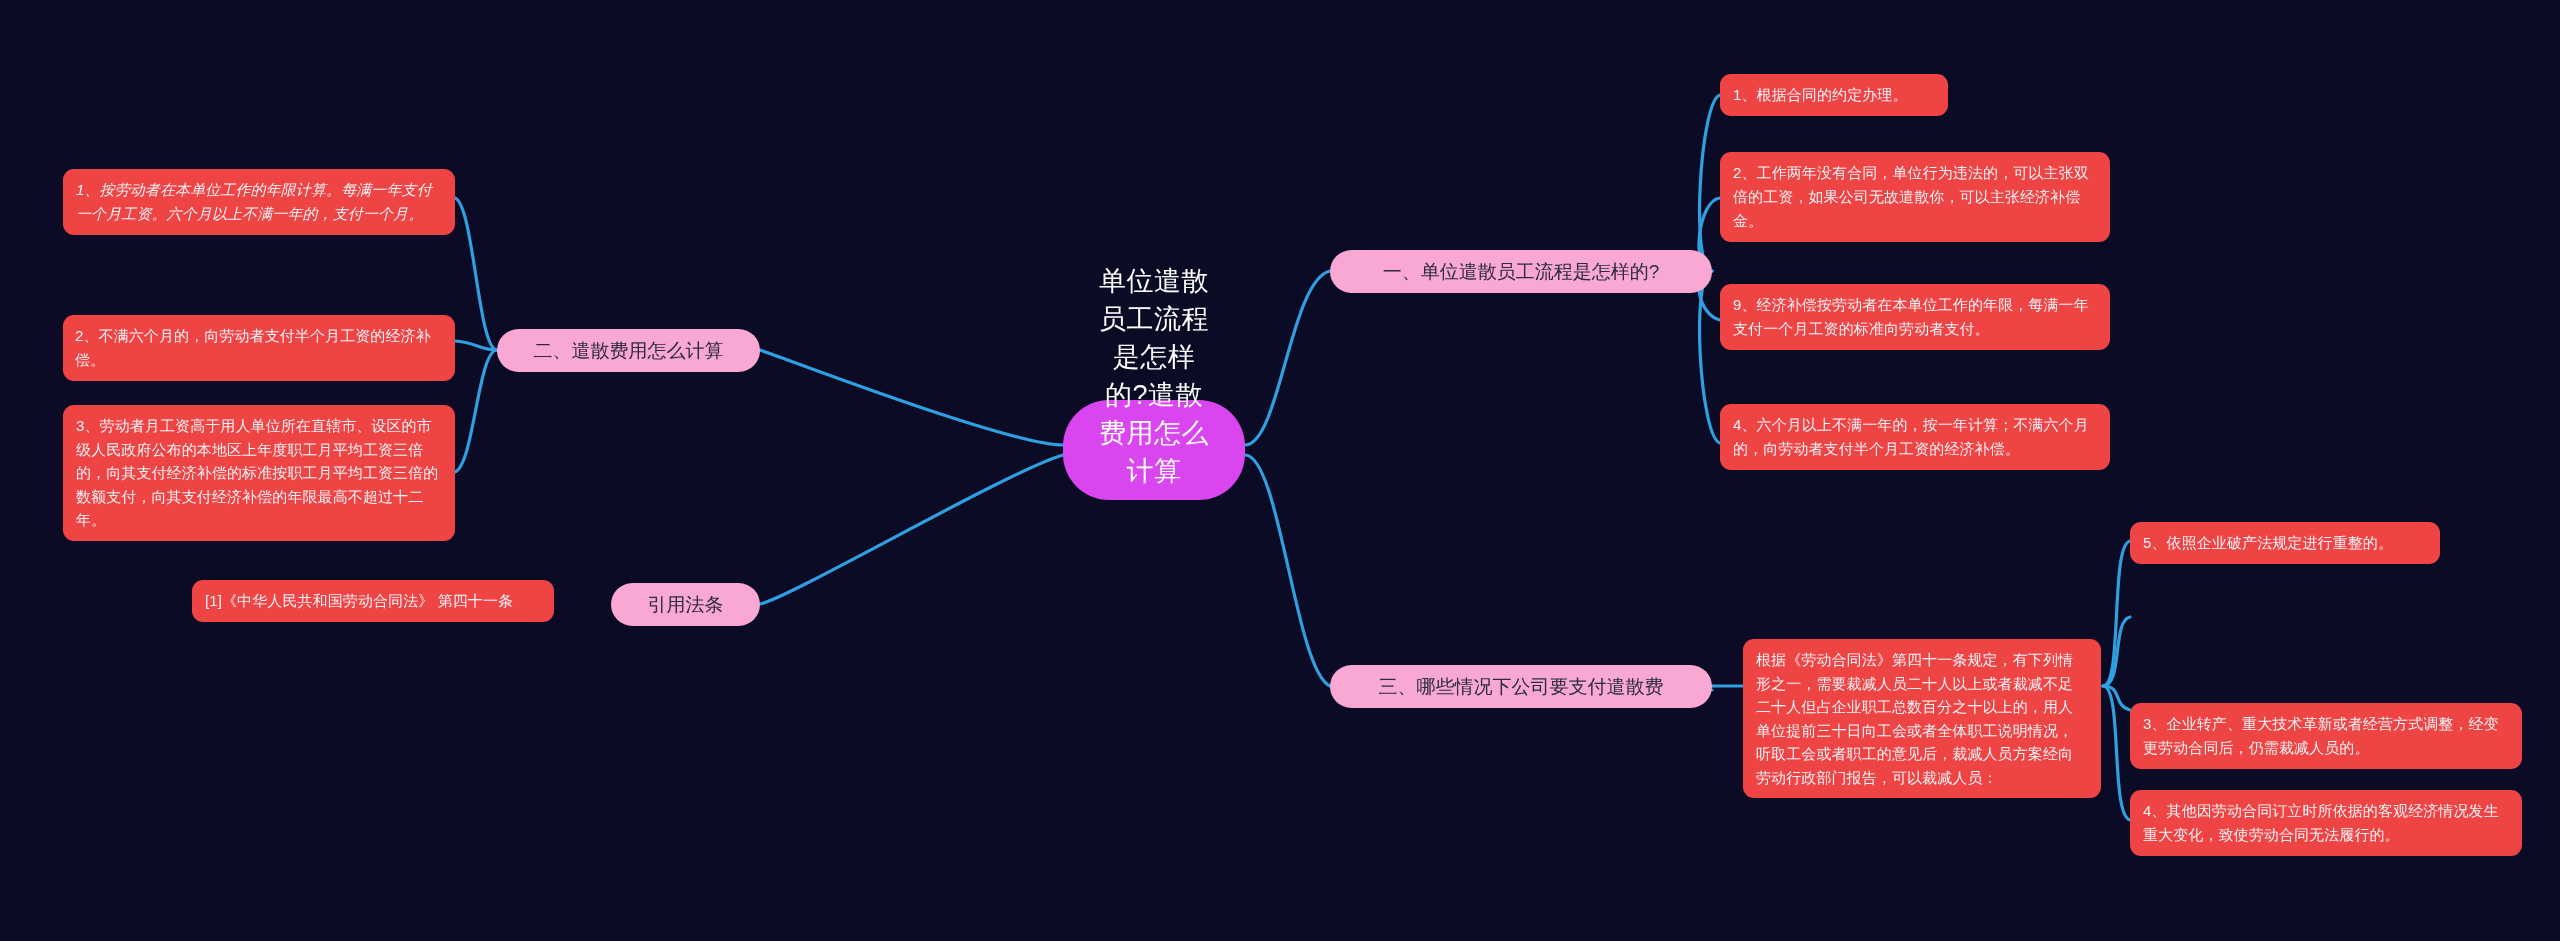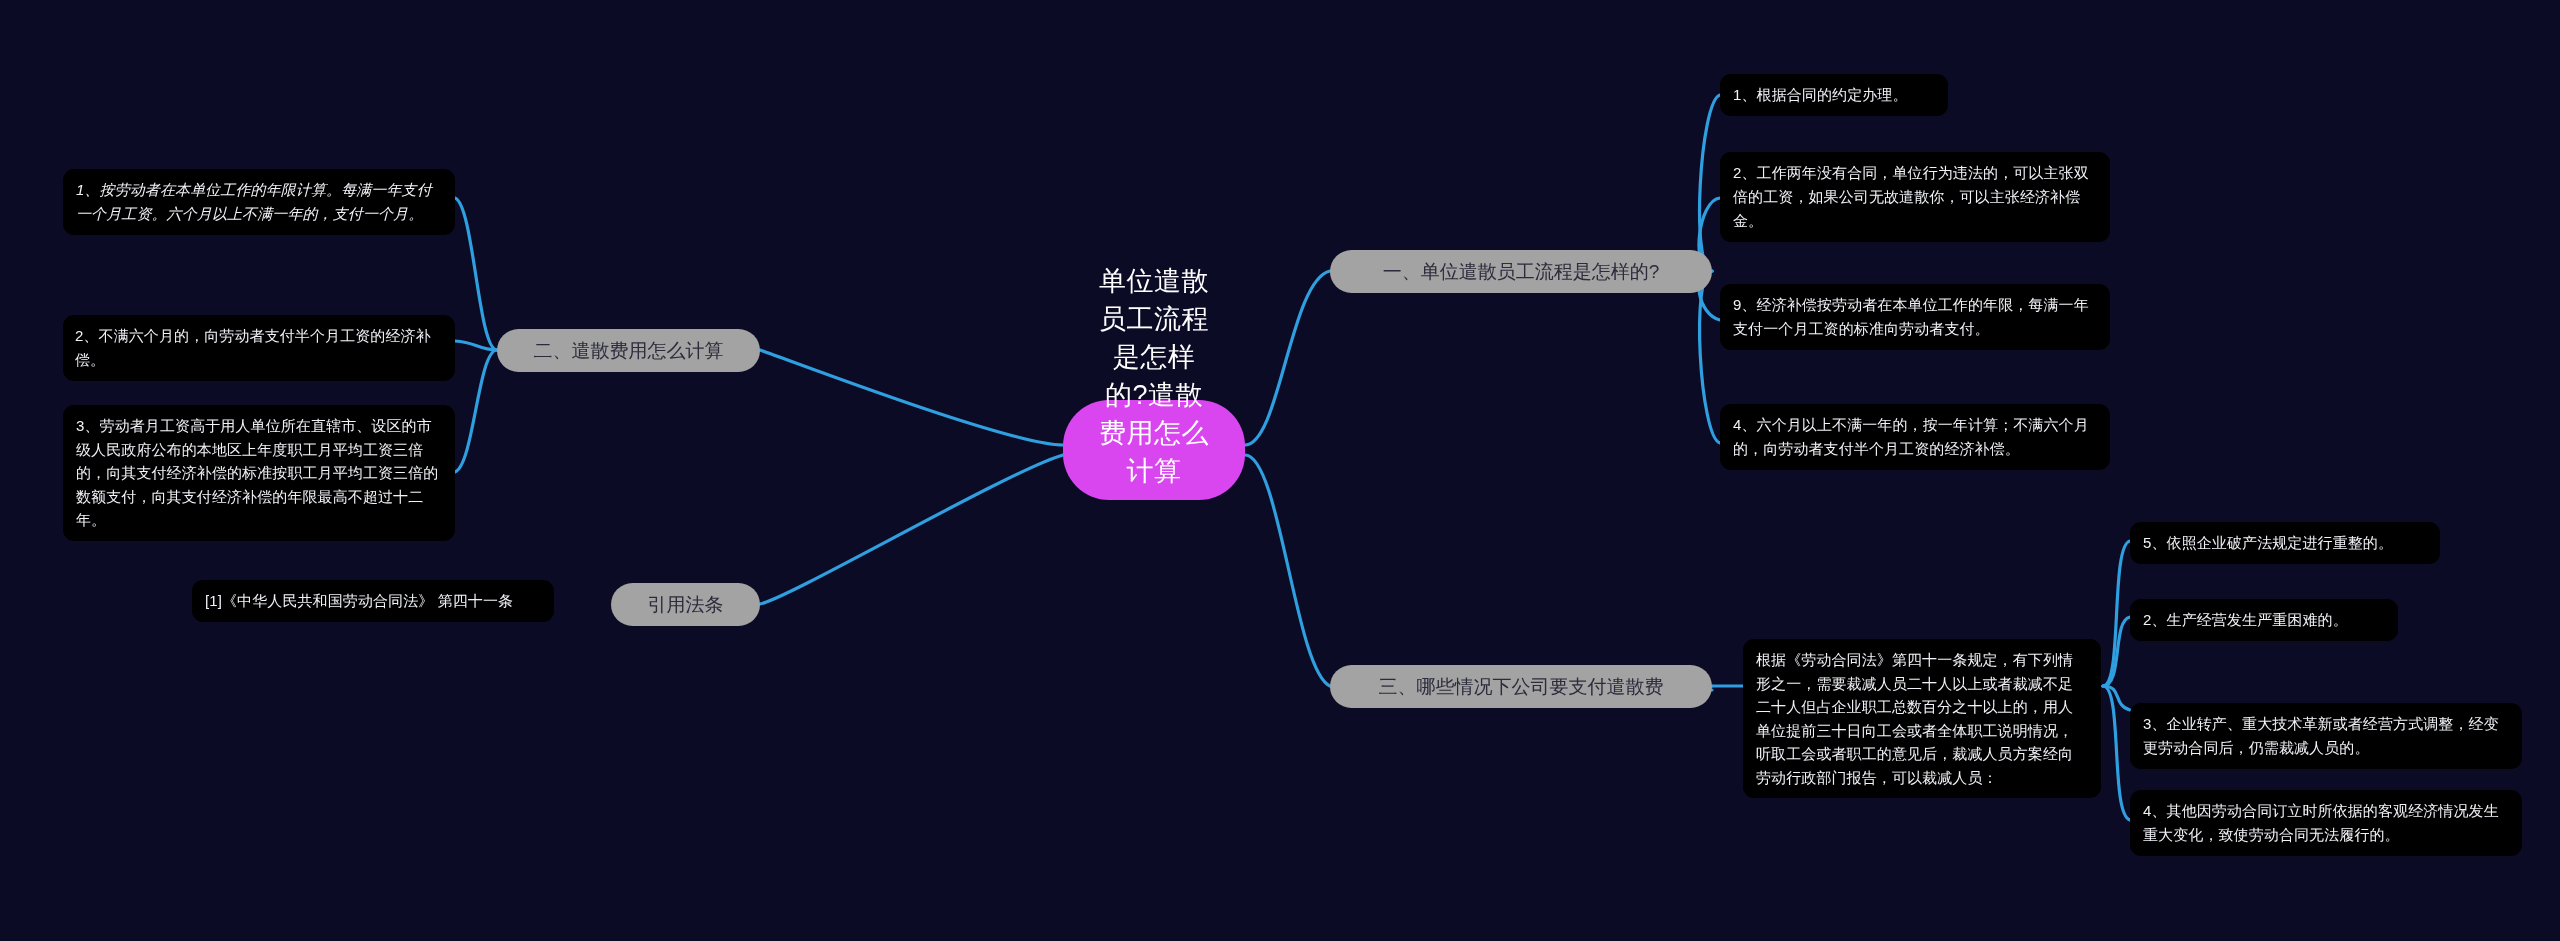--- a/index.html
+++ b/index.html
@@ -35,35 +35,35 @@
     align-items: flex-end;
     justify-content: center;
     text-align: center;
     font-size: 27px;
     line-height: 38px;
     padding: 10px 34px;
     letter-spacing: 0.5px;
   }
   
   .branch-node {
-    background: #a3a3a3;
+    background: #f9a8d4;
     color: #2b2b3c;
     border-radius: 26px;
     display: flex;
     align-items: center;
     justify-content: center;
     text-align: center;
     font-size: 19px;
     line-height: 26px;
     padding: 9px 22px;
     white-space: nowrap;
   }
   
   .leaf-node {
-    background: #000000;
+    background: #ef4444;
     color: #f2f3f8;
     border-radius: 11px;
     font-size: 15px;
     line-height: 24px;
     padding: 9px 13px;
     text-align: left;
     letter-spacing: 0.1px;
   }
   .leaf-node.wide-body {
     line-height: 23.5px;
@@ -151,23 +151,20 @@
   </div>
 
   <div class="node leaf-node wide-body" style="left:1743px; top:597px; width:358px;margin-top:42px;">
     <span>根据《劳动合同法》第四十一条规定，有下列情形之一，需要裁减人员二十人以上或者裁减不足二十人但占企业职工总数百分之十以上的，用人单位提前三十日向工会或者全体职工说明情况，听取工会或者职工的意见后，裁减人员方案经向劳动行政部门报告，可以裁减人员：</span>
   </div>
 
   <div class="node leaf-node" style="left:2130px; top:522px; width:310px;">
     <span>5、依照企业破产法规定进行重整的。</span>
   </div>
 
-  <div class="node leaf-node" style="left:2130px; top:599px; width:268px;">
-    <span>2、生产经营发生严重困难的。</span>
-  </div>
 
   <div class="node leaf-node" style="left:2130px; top:680px; width:392px;margin-top:23px;">
     <span>3、企业转产、重大技术革新或者经营方式调整，经变更劳动合同后，仍需裁减人员的。</span>
   </div>
 
   <div class="node leaf-node" style="left:2130px; top:790px; width:392px;">
     <span>4、其他因劳动合同订立时所依据的客观经济情况发生重大变化，致使劳动合同无法履行的。</span>
   </div>
 
   <div class="node branch-node" style="left:611px; top:583px; width:149px; height:43px;">

